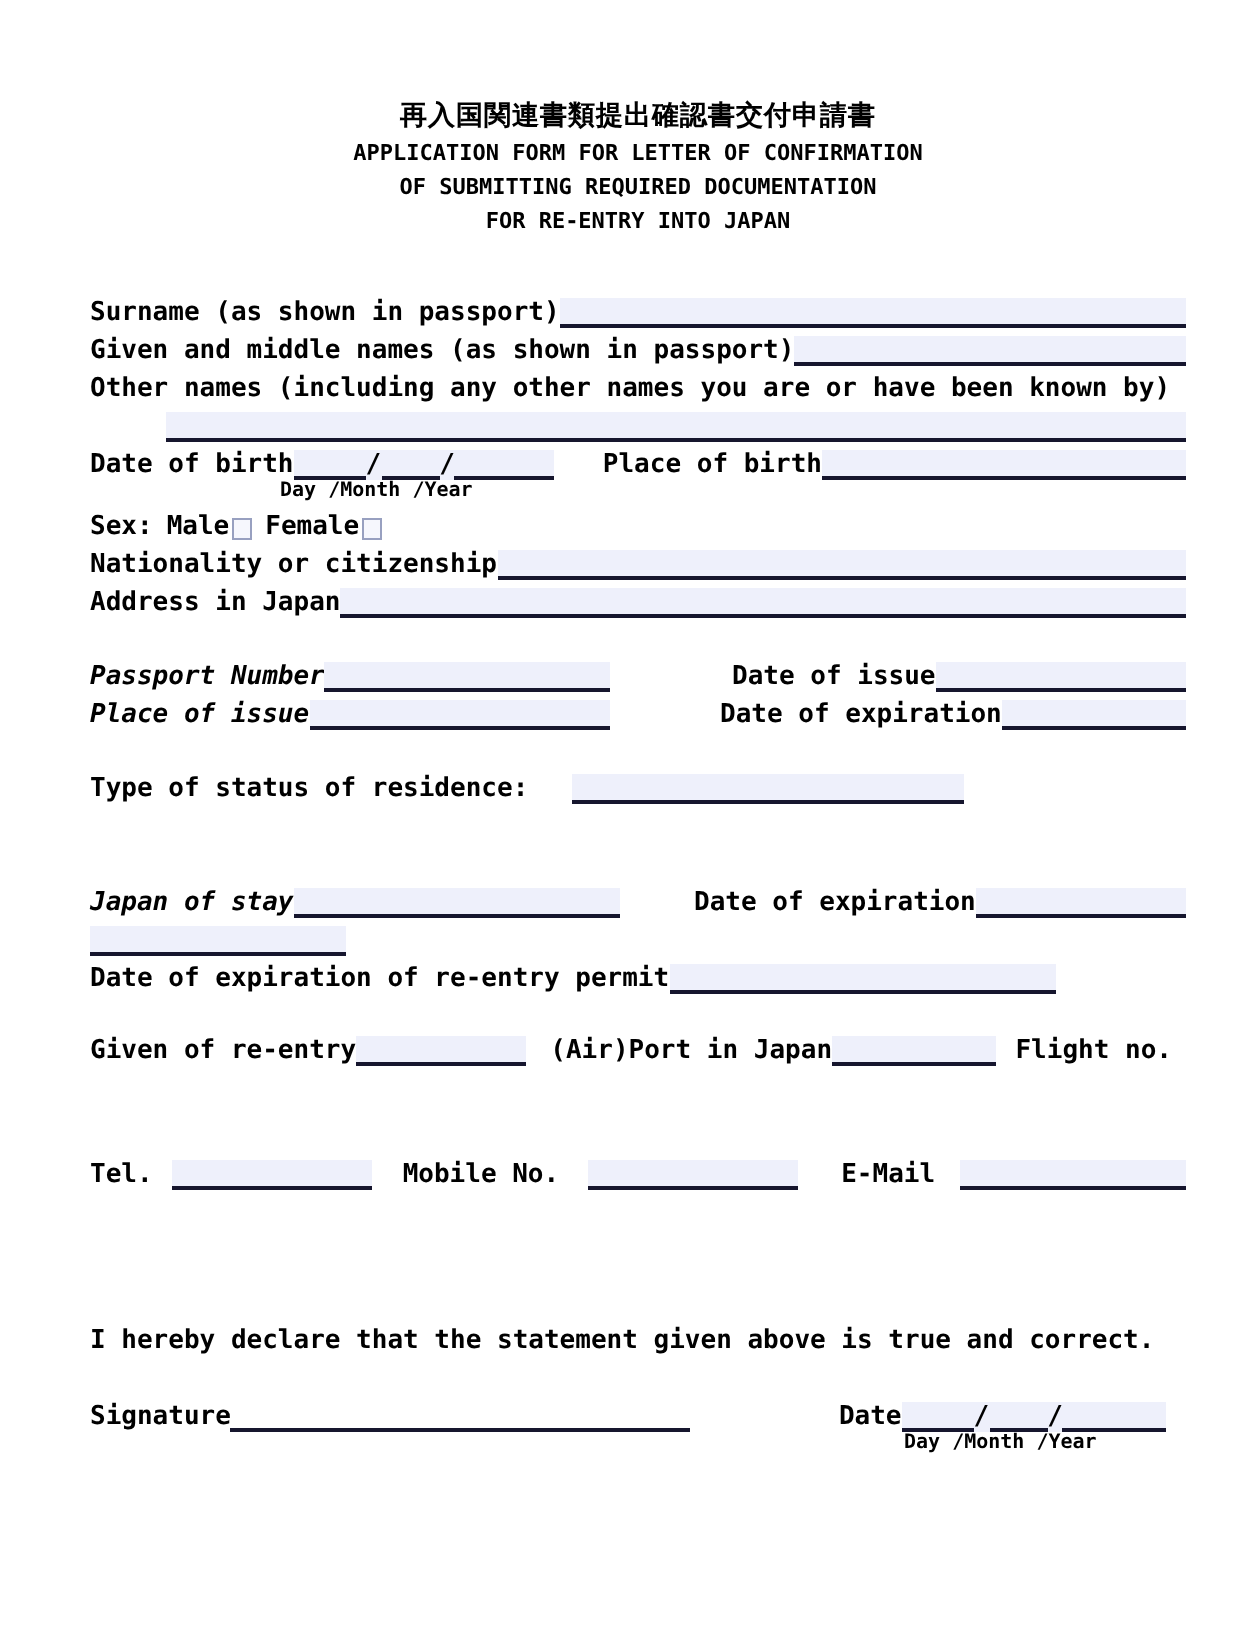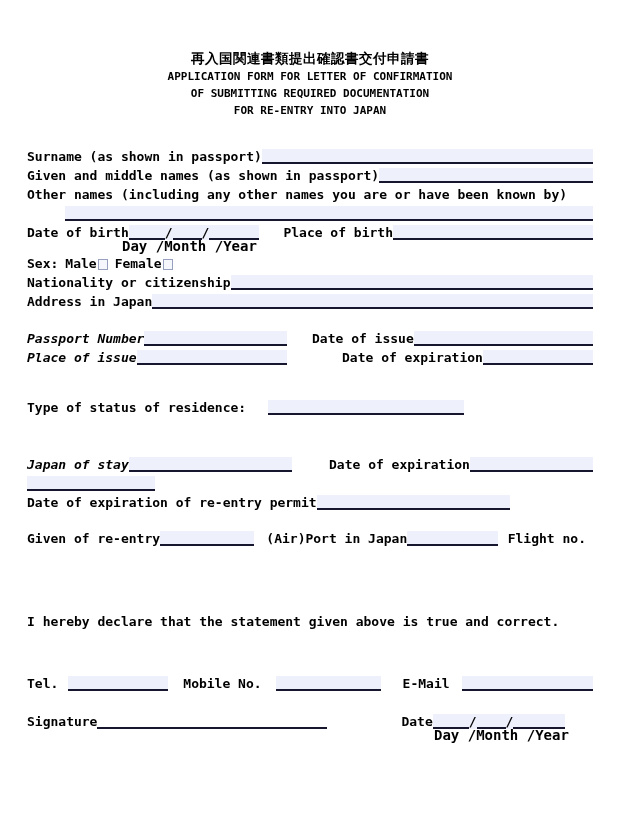--- a/index.html
+++ b/index.html
@@ -2,42 +2,42 @@
 <html><head>
 <meta charset="utf-8">
 <style>
   * { margin:0; padding:0; box-sizing:border-box; }
   html,body { background:#ffffff; }
   body {
     width:630px; height:819px;
     font-family:"DejaVu Sans Mono","Liberation Mono",monospace;
     font-weight:bold; color:#000;
   }
-  .page { position:relative; width:630px; height:775px; padding:0 37px 0 27px; overflow:hidden; background:#fff; }
+  .page { position:relative; width:630px; height:775px; padding:0 37px 0 45px; overflow:hidden; background:#fff; }
   .title-ja {
     margin-top:48px; text-align:center; font-size:13.5px; line-height:20px;
     font-family:"DejaVu Sans",sans-serif; font-weight:bold; letter-spacing:0.5px;
   }
   .title-en { text-align:center; font-size:11px; line-height:17px; }
   .row {
     display:flex; align-items:flex-end; height:19px;
     font-size:13px; line-height:15px; white-space:pre;
   }
   .lbl { line-height:15px; }
   .col { display:inline-flex; align-items:flex-end; height:100%;font-style:italic; }
   .field {
     display:inline-block; height:15px;
     background:#eef0fb; border-bottom:2px solid #16162e;
   }
   .grow { flex:1 1 auto; }
   .sigline { display:inline-block; height:15px; border-bottom:2px solid #16162e; }
   .slotgroup { display:inline-flex; align-items:flex-end; height:15px; background:#eef0fb; }
   .slot { display:inline-block; height:15px; border-bottom:2px solid #16162e; }
   .slash { line-height:15px; }
-  .hint { height:12px; font-size:14px; line-height:12px;align-items:flex-end; }
+  .hint { height:12px; font-size:10px; line-height:12px;align-items:flex-end; }
   .cb {
     display:inline-block; width:10px; height:11px;
     border:1px solid #98a0c0; background:#f6f7fd;
     align-self:flex-end; margin:0 0 1px 1px;
   }
 </style>
 </head>
 <body>
 
 <div class="page">
@@ -98,34 +98,34 @@
   <div class="row">
     <span class="lbl">Address in Japan</span>
     <span class="field grow"></span>
   </div>
 
   <div class="row" style="margin-top:18px">
     <span class="col" style="width:260px">
       <span class="lbl">Passport Number</span>
       <span class="field grow"></span>
     </span>
-    <span class="lbl" style="margin-left:25px">Date of issue</span>
+    <span class="lbl" style="margin-left:61px">Date of issue</span>
     <span class="field grow"></span>
   </div>
 
   <div class="row">
     <span class="col" style="width:260px">
       <span class="lbl">Place of issue</span>
       <span class="field grow"></span>
     </span>
     <span class="lbl" style="margin-left:55px">Date of expiration</span>
     <span class="field grow"></span>
   </div>
 
-  <div class="row" style="margin-top:31px">
+  <div class="row" style="margin-top:18px">
     <span class="lbl">Type of status of residence:</span>
     <span class="field" style="width:196px;margin-left:22px"></span>
   </div>
 
   <div class="row" style="margin-top:38px">
     <span class="col" style="width:265px">
       <span class="lbl">Japan of stay</span>
       <span class="field grow"></span>
     </span>
     <span class="lbl" style="margin-left:37px">Date of expiration</span>
@@ -143,31 +143,31 @@
 
   <div class="row" style="margin-top:17px">
     <span class="lbl">Given of re-entry</span>
     <span class="field" style="width:100px"></span>
     <span class="lbl" style="margin-left:12px">(Air)Port in Japan</span>
     <span class="field" style="width:96px"></span>
     <span class="lbl" style="margin-left:10px">Flight no.</span>
     <span class="field grow" style="margin-left:7px"></span>
   </div>
 
-  <div class="row" style="margin-top:64px">
-    <span class="lbl">I hereby declare that the statement given above is true and correct.</span>
-  </div>
-
   <div class="row" style="margin-top:43px">
     <span class="lbl">Tel.</span>
     <span class="field" style="width:100px;margin-left:10px"></span>
     <span class="lbl" style="margin-left:15px">Mobile No.</span>
     <span class="field" style="width:105px;margin-left:14px"></span>
     <span class="lbl" style="margin-left:22px">E-Mail</span>
     <span class="field grow" style="margin-left:12px"></span>
+  </div>
+
+  <div class="row" style="margin-top:64px">
+    <span class="lbl">I hereby declare that the statement given above is true and correct.</span>
   </div>
 
   <div class="row" style="margin-top:19px">
     <span class="lbl">Signature</span>
     <span class="sigline" style="width:230px"></span>
     <span class="lbl" style="margin-left:74px">Date</span>
     <span class="slotgroup">
       <span class="slot" style="width:36px"></span>
       <span class="slash">/</span>
       <span class="slot" style="width:29px"></span>

